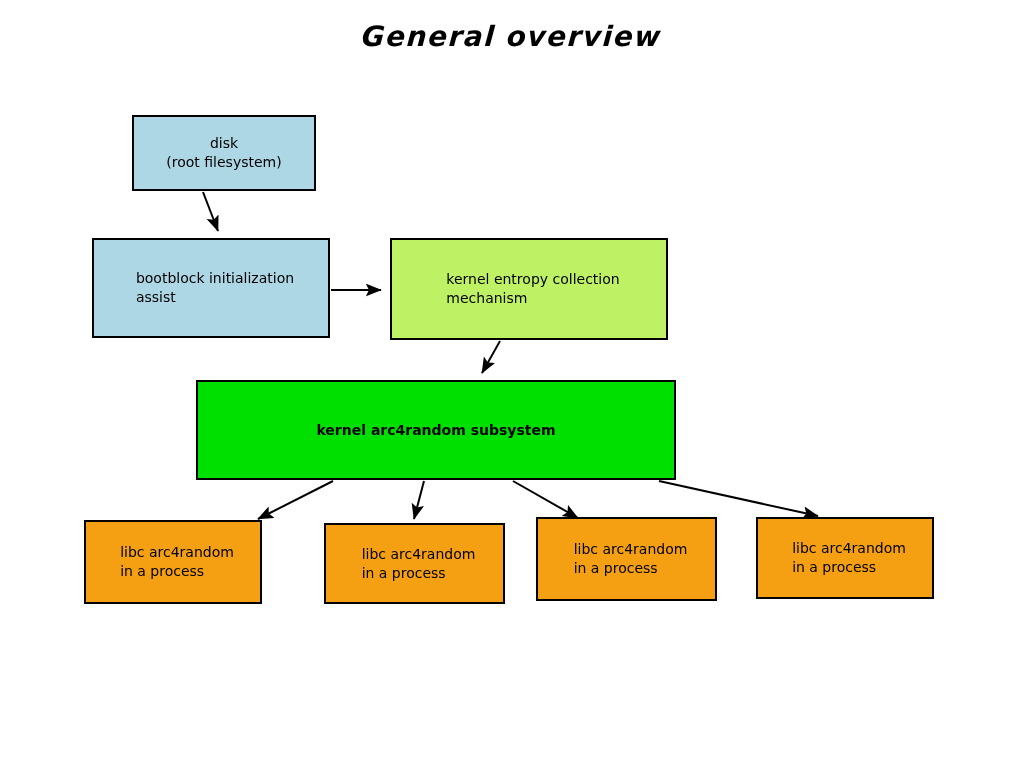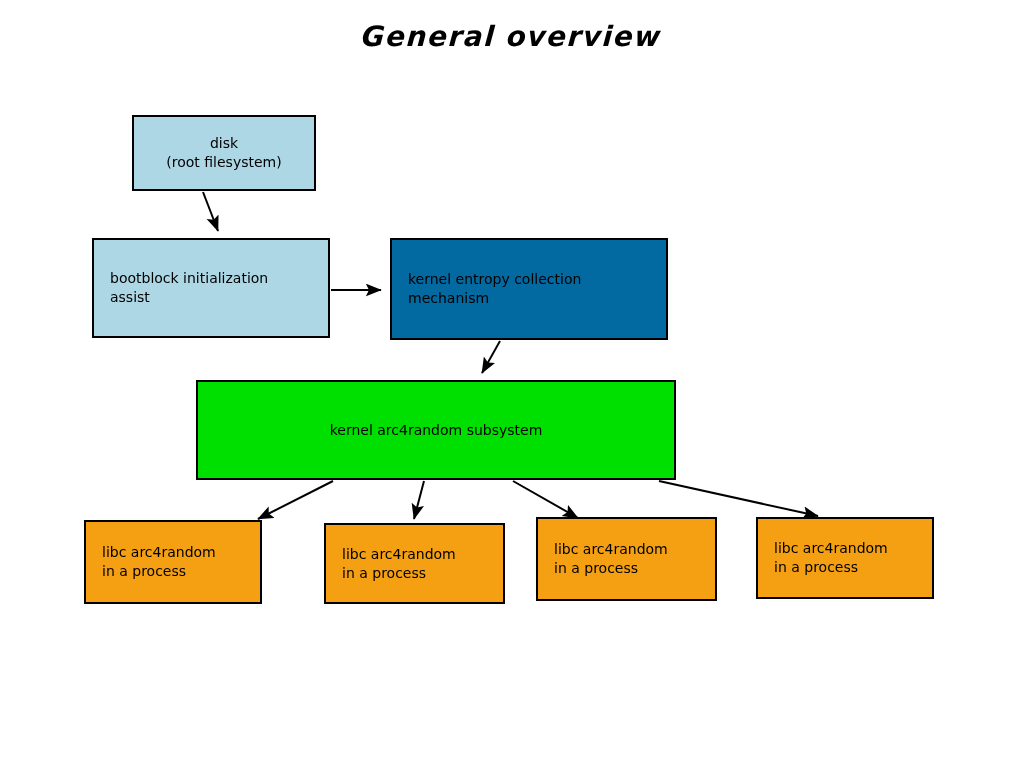--- a/index.html
+++ b/index.html
@@ -47,21 +47,21 @@
     border: 2px solid #000000;
     color: #000000;
     font-size: 14px;
     line-height: 1.33;
     display: flex;
     flex-direction: column;
     justify-content: center;
     white-space: pre-line;
   }
   .node.align-left {
-    align-items: flex-start;
+    align-items: center;
     padding-left: 16px;
     padding-right: 8px;
   }
   .node.align-center {
     align-items: center;
     text-align: center;
   }
   .node .label {
     display: block;
     white-space: pre-line;
@@ -69,25 +69,26 @@
   .n-disk {
     left: 132px; top: 115px; width: 184px; height: 76px;
     background: #aed7e5;
   }
   .n-bootblock {
     left: 92px; top: 238px; width: 238px; height: 100px;
     background: #aed7e5;
   }
   .n-entropy {
     left: 390px; top: 238px; width: 278px; height: 102px;
-    background: #0369a1;
+    background: #bef264;
   }
   .n-subsystem {
     left: 196px; top: 380px; width: 480px; height: 100px;
     background: #00e000;
+    font-weight: bold;
   }
   .n-libc-1 {
     left: 84px; top: 520px; width: 178px; height: 84px;
     background: #f5a013;
   }
   .n-libc-2 {
     left: 324px; top: 523px; width: 181px; height: 81px;
     background: #f5a013;
   }
   .n-libc-3 {

